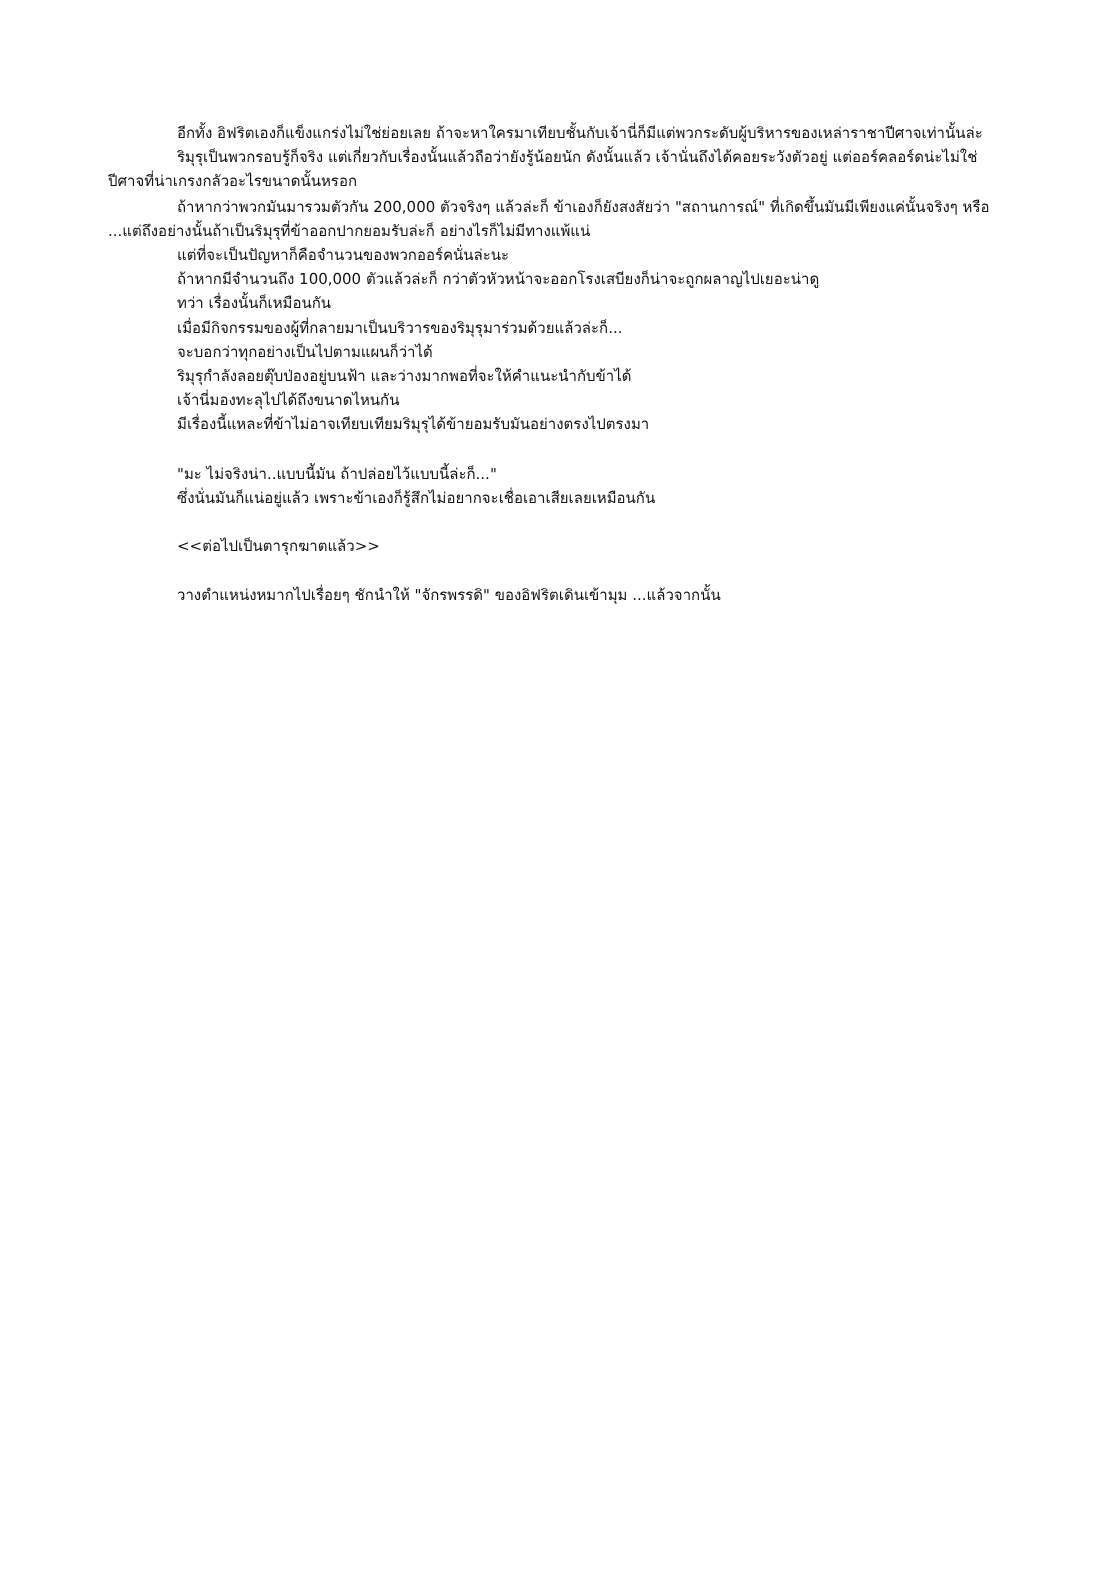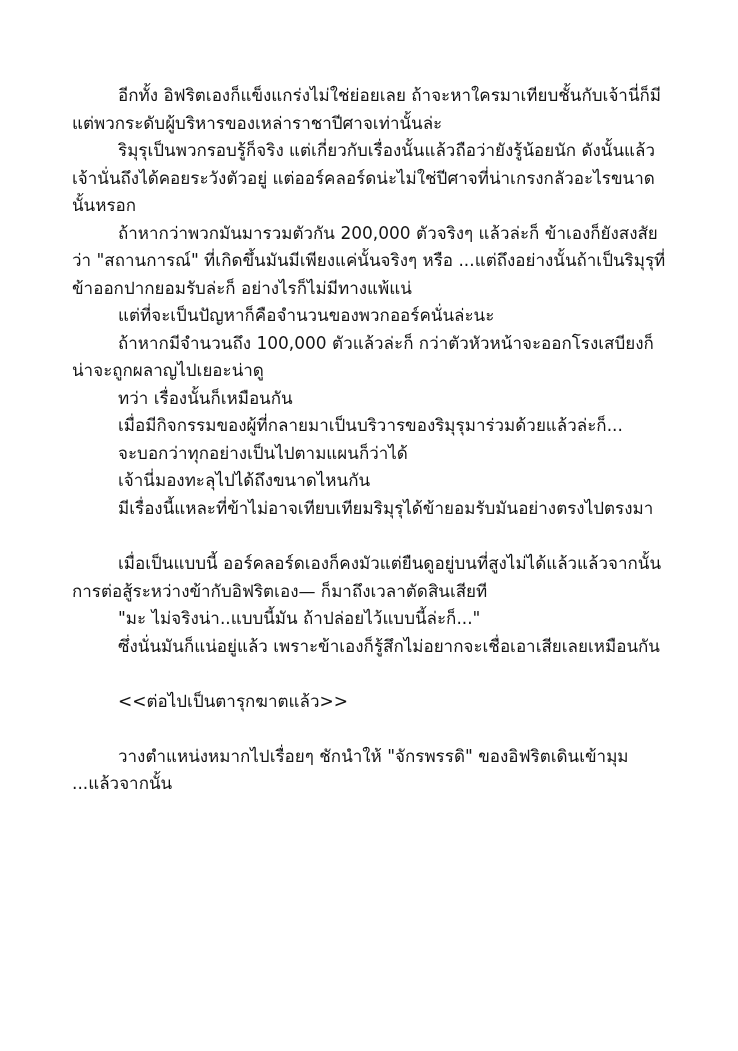--- a/index.html
+++ b/index.html
@@ -15,21 +15,21 @@
   }
   .page {
     position: relative;
     width: 738px;
     height: 1051px;
     background: #ffffff;
     box-sizing: border-box;
     padding: 82px 72px 40px 72px;
   }
   .doc-body {
-    font-size: 17px;
+    font-size: 10px;
     line-height: 1.62;
     color: #141414;
     text-align: left;
   }
   .para {
     margin: 0;
     white-space: pre-wrap;
     word-wrap: break-word;
   }
   .para.indent {
@@ -45,24 +45,24 @@
 <div class="page">
   <div class="doc-body" id="doc-body">
       <p class="para indent">อีกทั้ง อิฟริตเองก็แข็งแกร่งไม่ใช่ย่อยเลย ถ้าจะหาใครมาเทียบชั้นกับเจ้านี่ก็มีแต่พวกระดับผู้บริหารของเหล่าราชาปีศาจเท่านั้นล่ะ</p>
       <p class="para indent">ริมุรุเป็นพวกรอบรู้ก็จริง แต่เกี่ยวกับเรื่องนั้นแล้วถือว่ายังรู้น้อยนัก ดังนั้นแล้ว เจ้านั่นถึงได้คอยระวังตัวอยู่ แต่ออร์คลอร์ดน่ะไม่ใช่ปีศาจที่น่าเกรงกลัวอะไรขนาดนั้นหรอก</p>
       <p class="para indent">ถ้าหากว่าพวกมันมารวมตัวกัน 200,000 ตัวจริงๆ แล้วล่ะก็ ข้าเองก็ยังสงสัยว่า "สถานการณ์" ที่เกิดขึ้นมันมีเพียงแค่นั้นจริงๆ หรือ ...แต่ถึงอย่างนั้นถ้าเป็นริมุรุที่ข้าออกปากยอมรับล่ะก็ อย่างไรก็ไม่มีทางแพ้แน่</p>
       <p class="para indent">แต่ที่จะเป็นปัญหาก็คือจำนวนของพวกออร์คนั่นล่ะนะ</p>
       <p class="para indent">ถ้าหากมีจำนวนถึง 100,000 ตัวแล้วล่ะก็ กว่าตัวหัวหน้าจะออกโรงเสบียงก็น่าจะถูกผลาญไปเยอะน่าดู</p>
       <p class="para indent">ทว่า เรื่องนั้นก็เหมือนกัน</p>
       <p class="para indent">เมื่อมีกิจกรรมของผู้ที่กลายมาเป็นบริวารของริมุรุมาร่วมด้วยแล้วล่ะก็...</p>
       <p class="para indent">จะบอกว่าทุกอย่างเป็นไปตามแผนก็ว่าได้</p>
+      <p class="para indent">ริมุรุกำลังลอยตุ๊บป่องอยู่บนฟ้า และว่างมากพอที่จะให้คำแนะนำกับข้าได้</p>
       <p class="para indent">เจ้านี่มองทะลุไปได้ถึงขนาดไหนกัน</p>
       <p class="para indent">มีเรื่องนี้แหละที่ข้าไม่อาจเทียบเทียมริมุรุได้ข้ายอมรับมันอย่างตรงไปตรงมา</p>
       <div class="spacer"></div>
-      <p class="para indent">เมื่อเป็นแบบนี้ ออร์คลอร์ดเองก็คงมัวแต่ยืนดูอยู่บนที่สูงไม่ได้แล้วแล้วจากนั้นการต่อสู้ระหว่างข้ากับอิฟริตเอง— ก็มาถึงเวลาตัดสินเสียที</p>
       <p class="para indent">"มะ ไม่จริงน่า..แบบนี้มัน ถ้าปล่อยไว้แบบนี้ล่ะก็..."</p>
       <p class="para indent">ซึ่งนั่นมันก็แน่อยู่แล้ว เพราะข้าเองก็รู้สึกไม่อยากจะเชื่อเอาเสียเลยเหมือนกัน</p>
       <div class="spacer"></div>
       <p class="para indent">&lt;&lt;ต่อไปเป็นตารุกฆาตแล้ว&gt;&gt;</p>
       <div class="spacer"></div>
       <p class="para indent">วางตำแหน่งหมากไปเรื่อยๆ ชักนำให้ "จักรพรรดิ" ของอิฟริตเดินเข้ามุม ...แล้วจากนั้น</p>
     </div>
 </div>
 
 </body></html>

